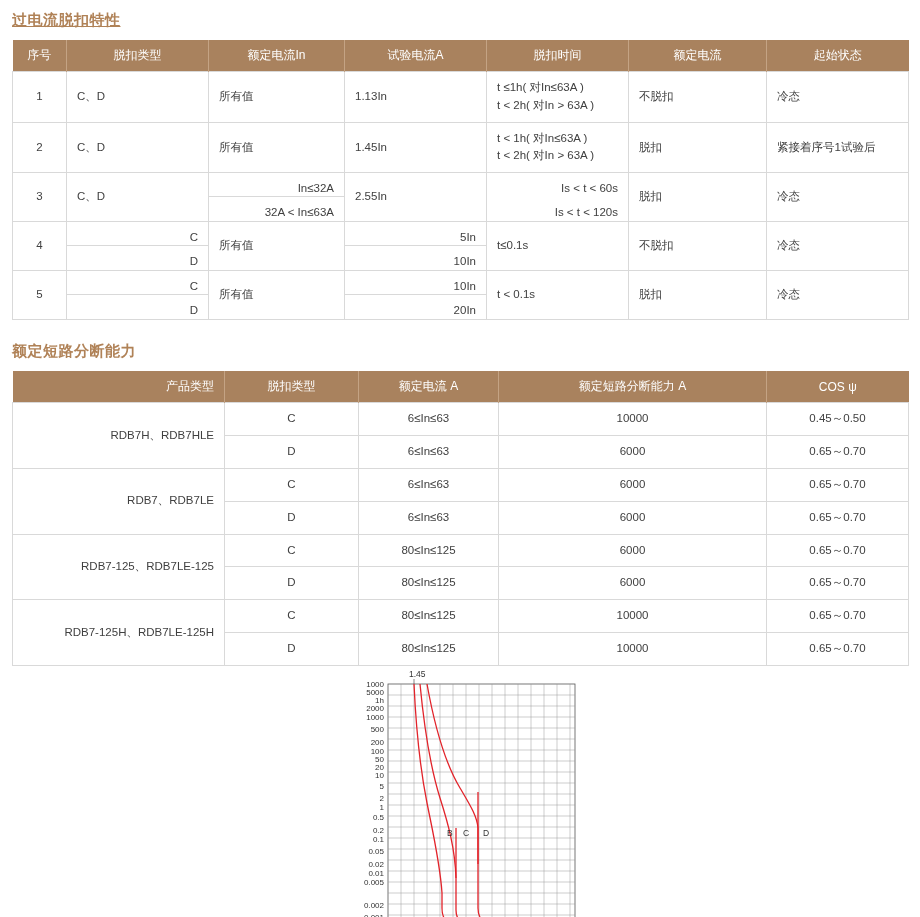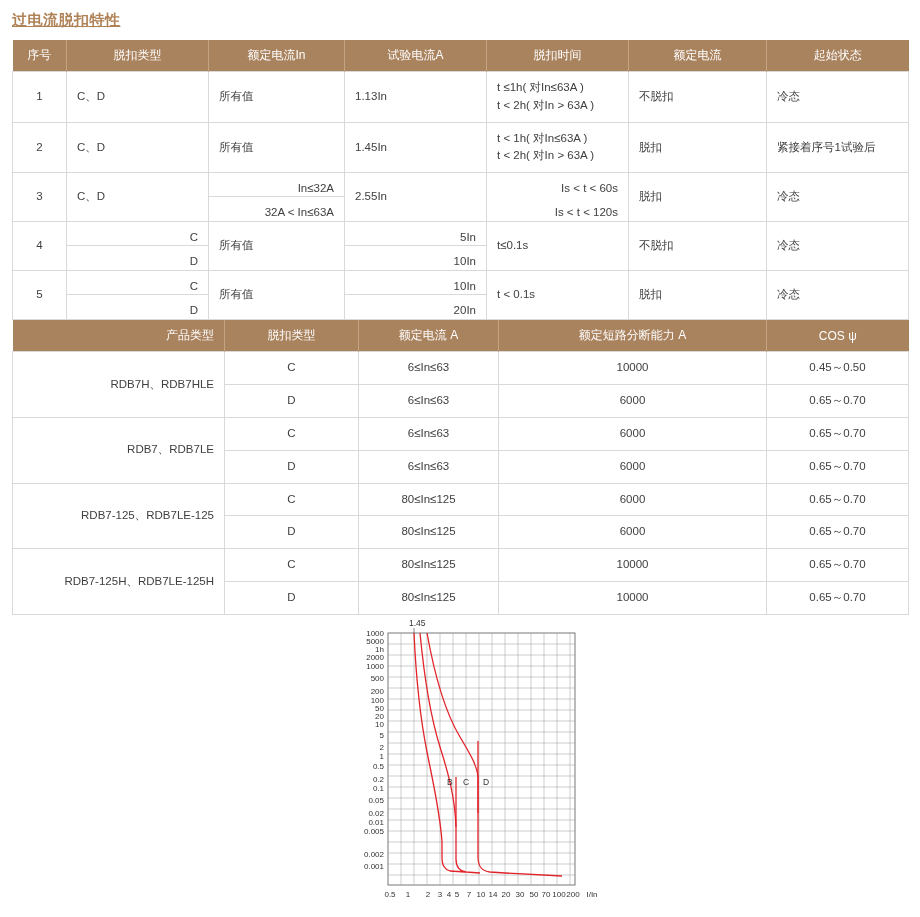--- a/index.html
+++ b/index.html
@@ -191,20 +191,21 @@
           <div class="sub-row" style="height:24px">10In</div>
           <div class="sub-row" style="height:24px">20In</div>
         </td>
         <td>t &lt; 0.1s</td>
         <td>脱扣</td>
         <td>冷态</td>
       </tr>
     </tbody>
   </table>
 
+  <div class="section-title" id="title2">额定短路分断能力</div>
 
   <table class="grid grid2">
     <colgroup>
       <col style="width:212px">
       <col style="width:134px">
       <col style="width:140px">
       <col style="width:268px">
       <col style="width:142px">
     </colgroup>
     <thead>

